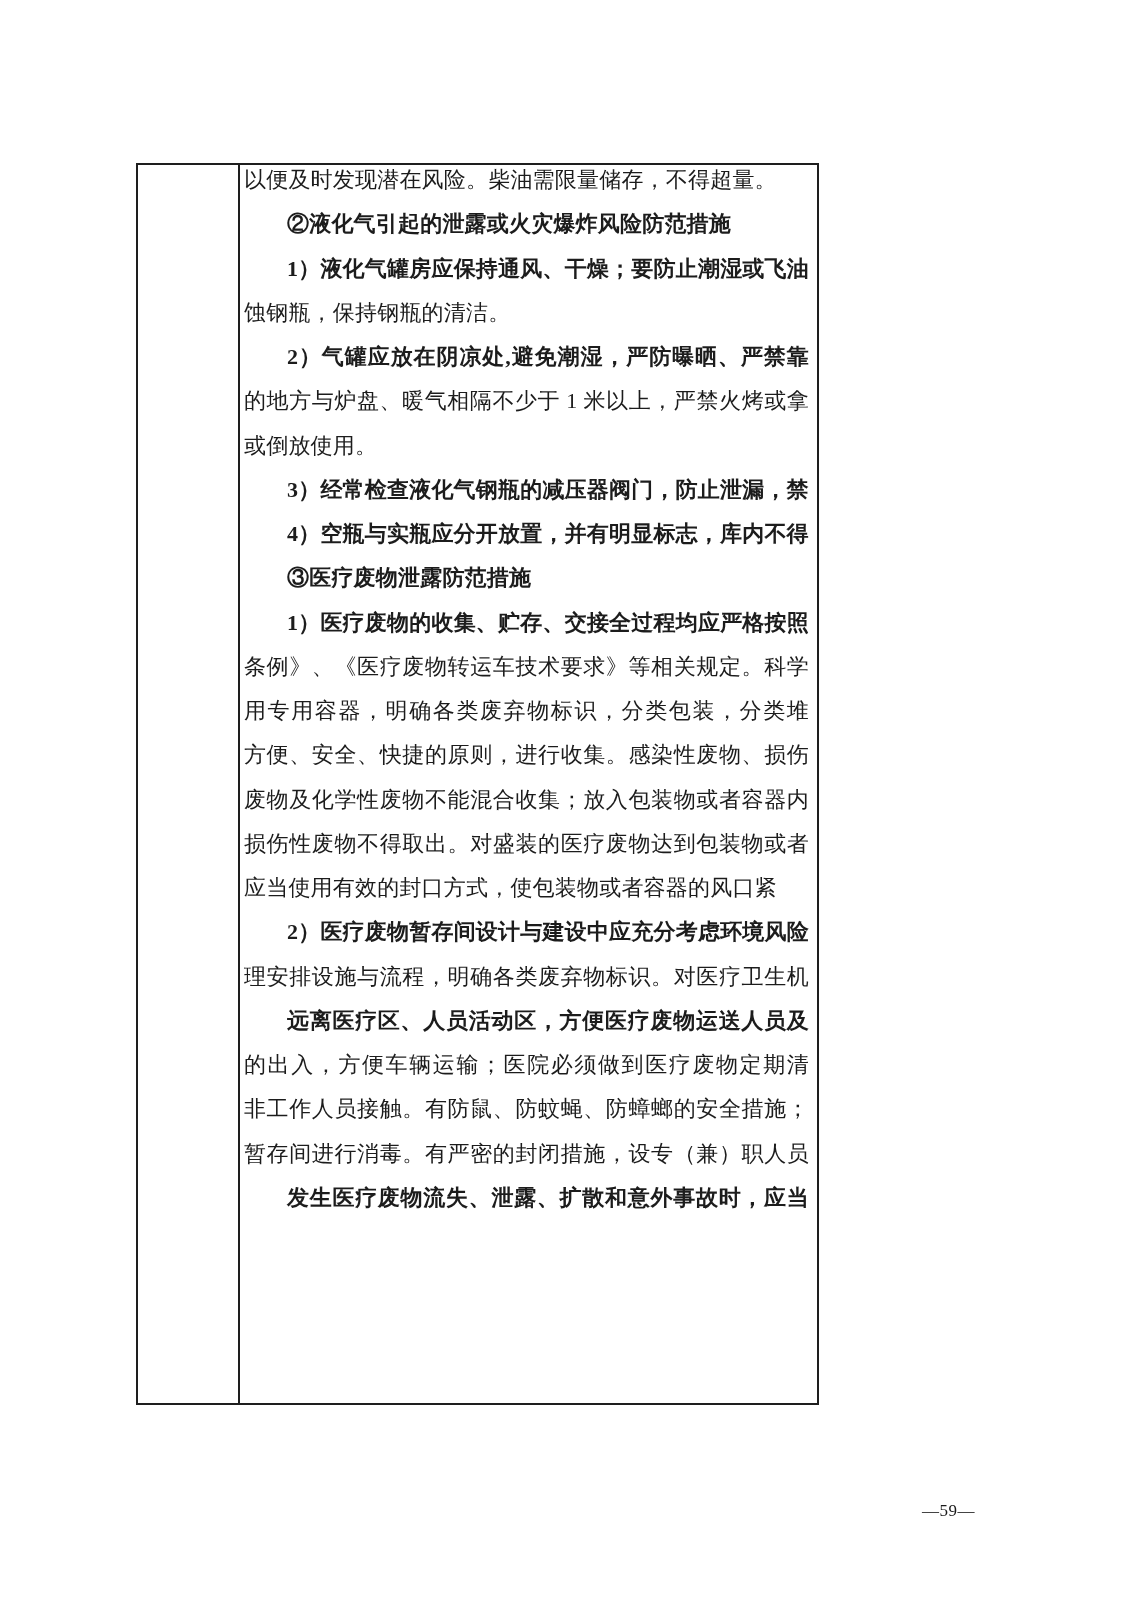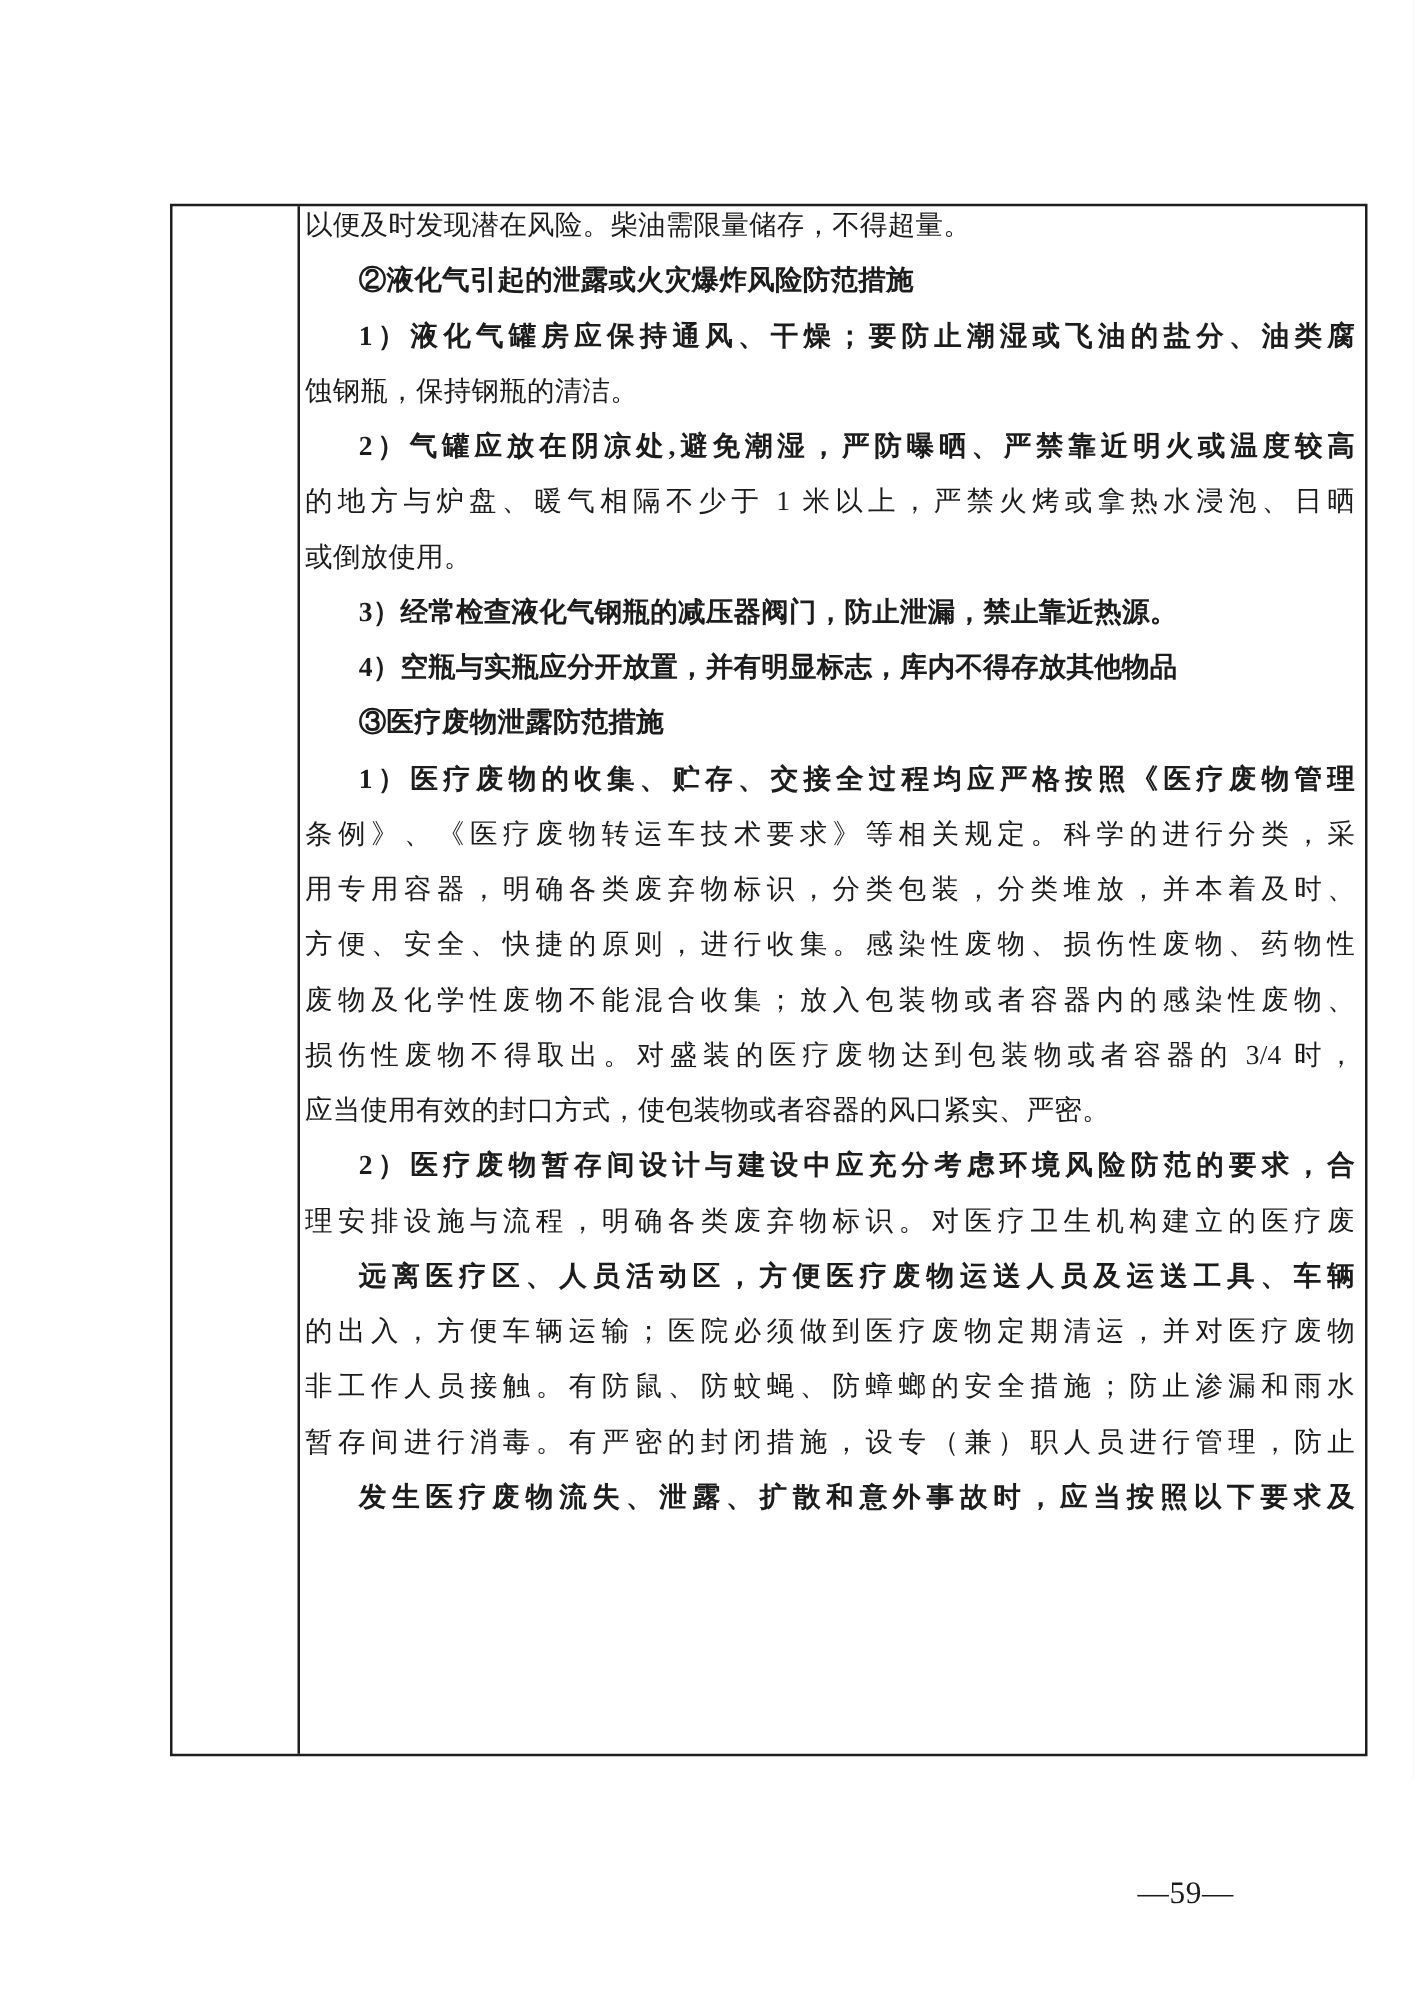--- a/index.html
+++ b/index.html
@@ -13,21 +13,21 @@
     height: 1600px;
     background: #ffffff;
     overflow: hidden;
     font-family: "Liberation Serif", "DejaVu Serif", serif;
     color: #1c1c1c;
   }
   .doc-table {
     position: absolute;
     left: 136px;
     top: 163px;
-    width: 958px;
+    width: 683px;
     height: 1242px;
     border: 2px solid #1e1e1e;
     box-sizing: border-box;
     display: flex;
     background: #ffffff;
   }
   .col-left {
     width: 102px;
     flex: 0 0 102px;
     border-right: 2px solid #1e1e1e;
@@ -55,22 +55,22 @@
     text-indent: 43px;
     font-weight: bold;
   }
   .line.fill {
     text-align: justify;
     text-align-last: justify;
   }
   .page-number {
     position: absolute;
     top: 1501px;
-    right: 144px;
-    font-size: 25px;
+    right: 156px;
+    font-size: 17px;
     letter-spacing: 0.5px;
     color: #1b1b1b;
     white-space: nowrap;
     margin-left: 40px;
   }
 </style>
 </head>
 <body>
 
 <div class="page">

